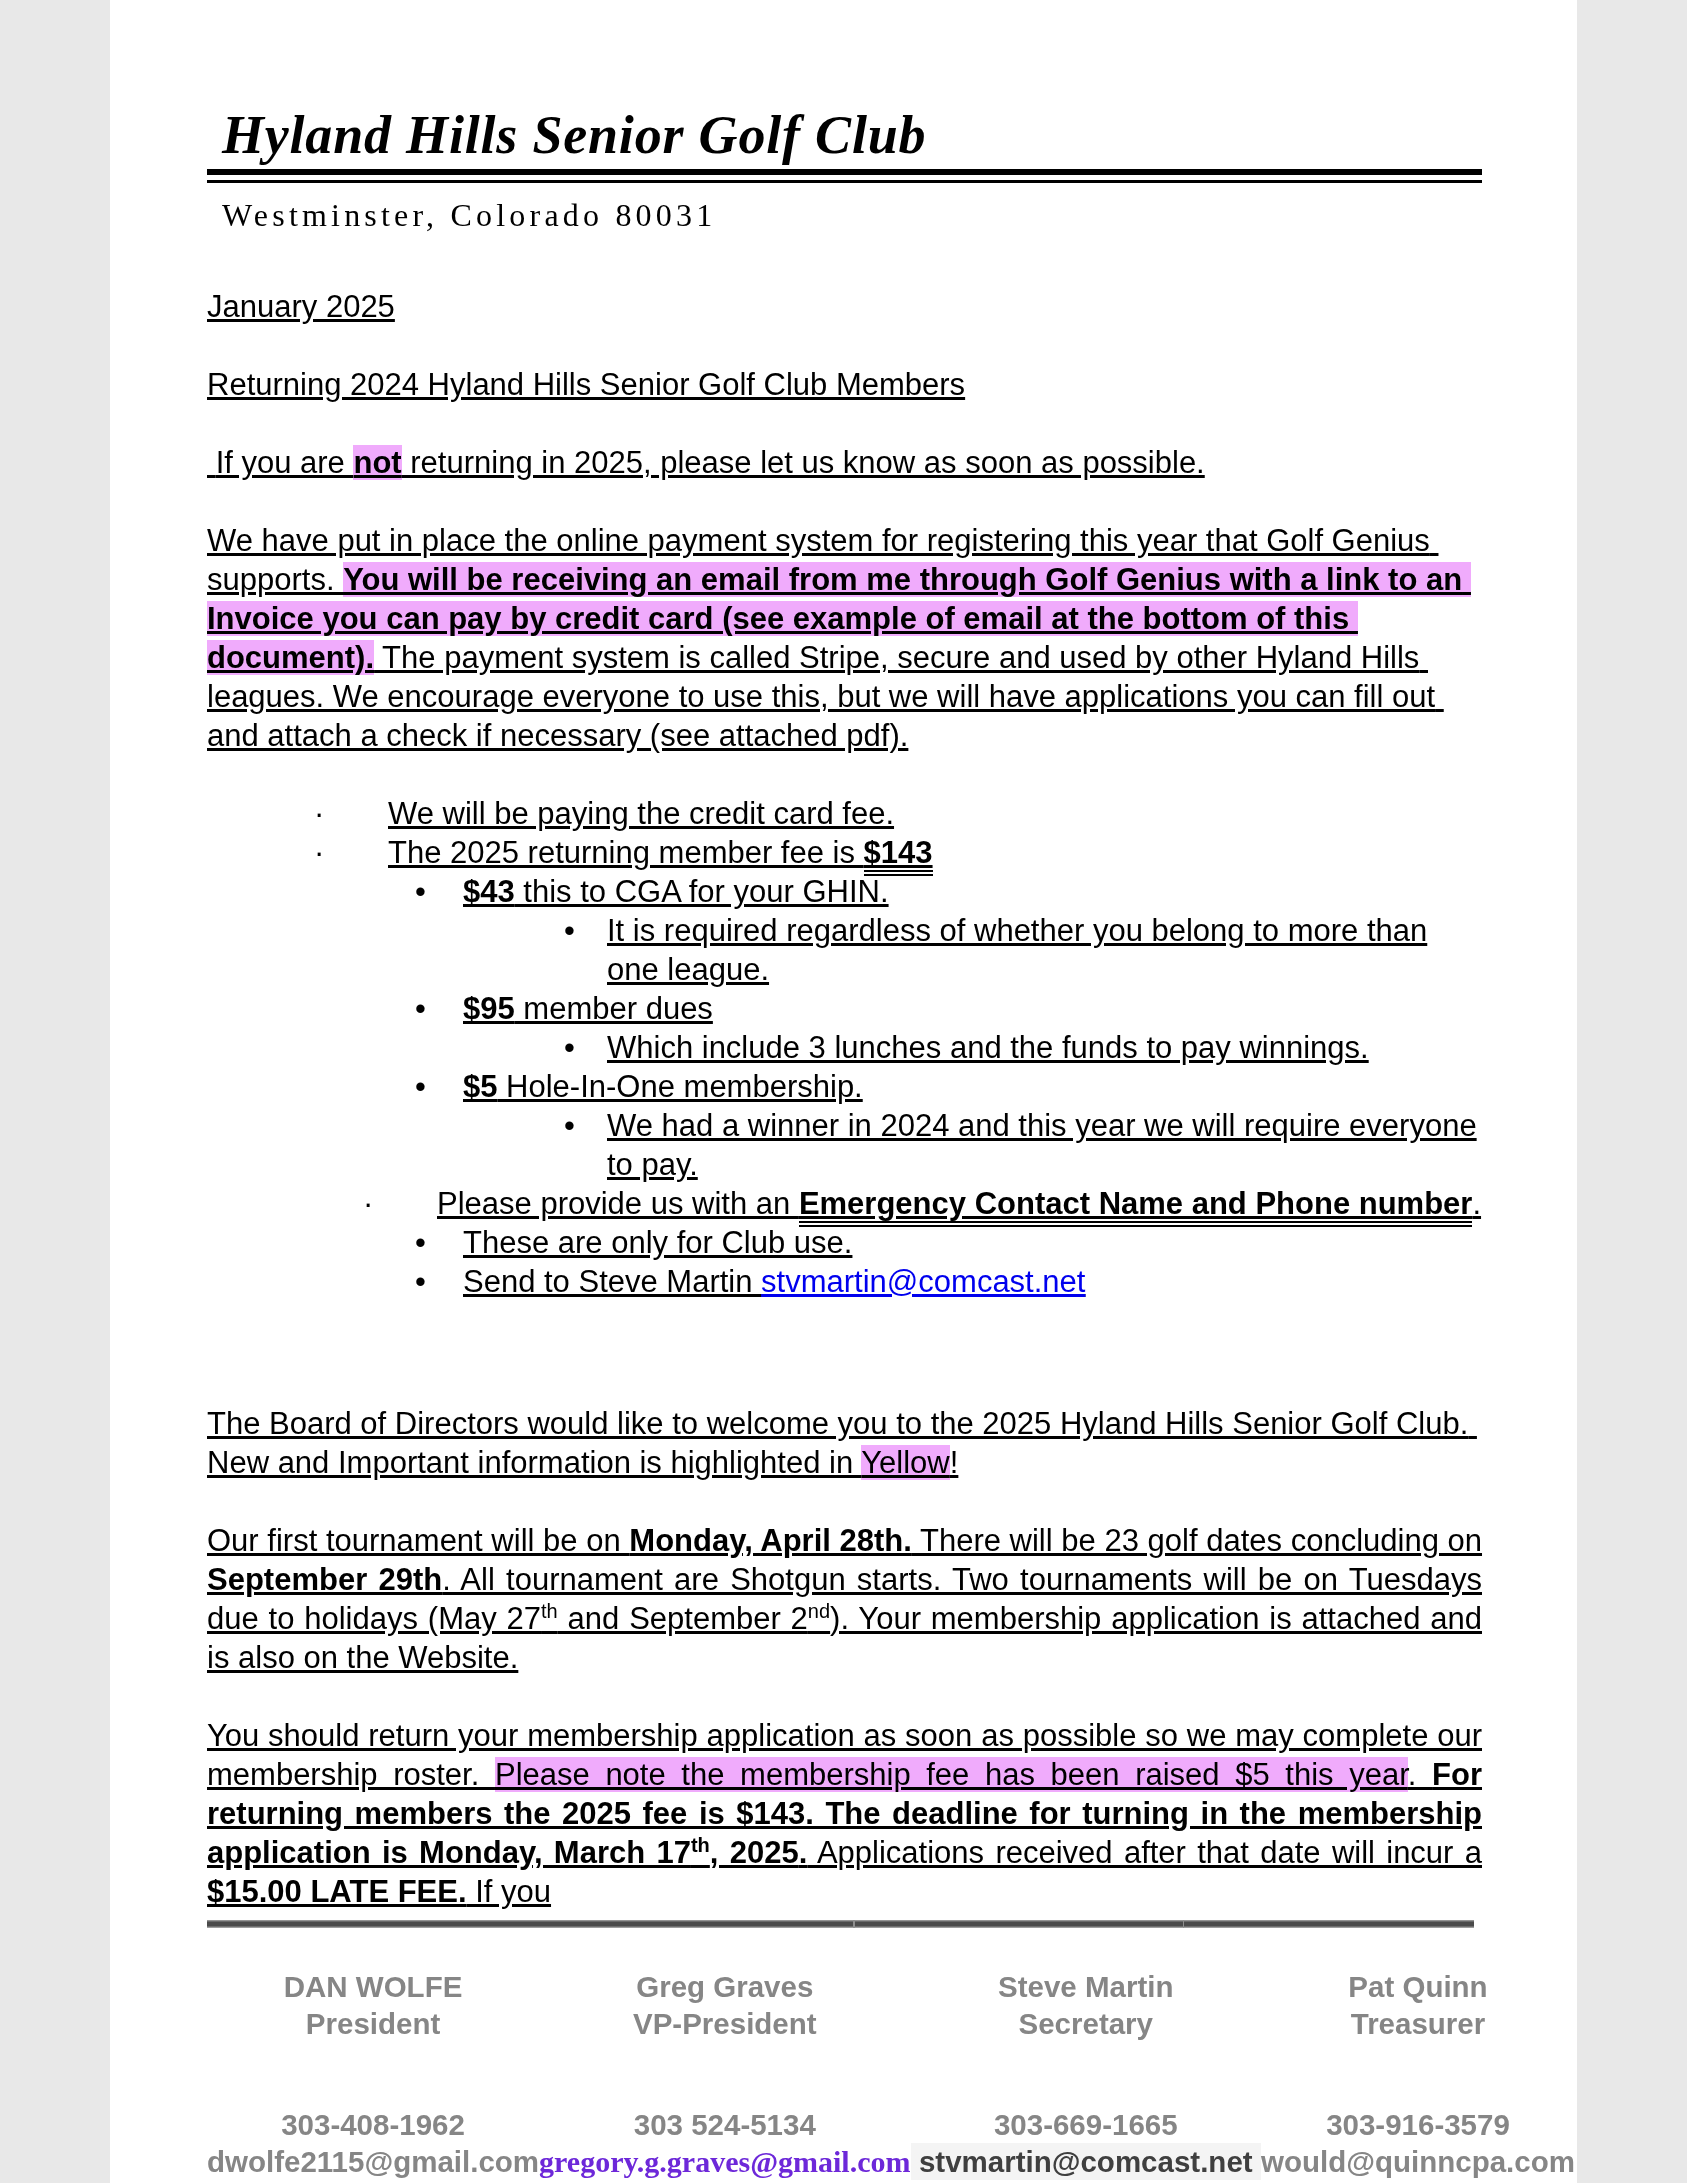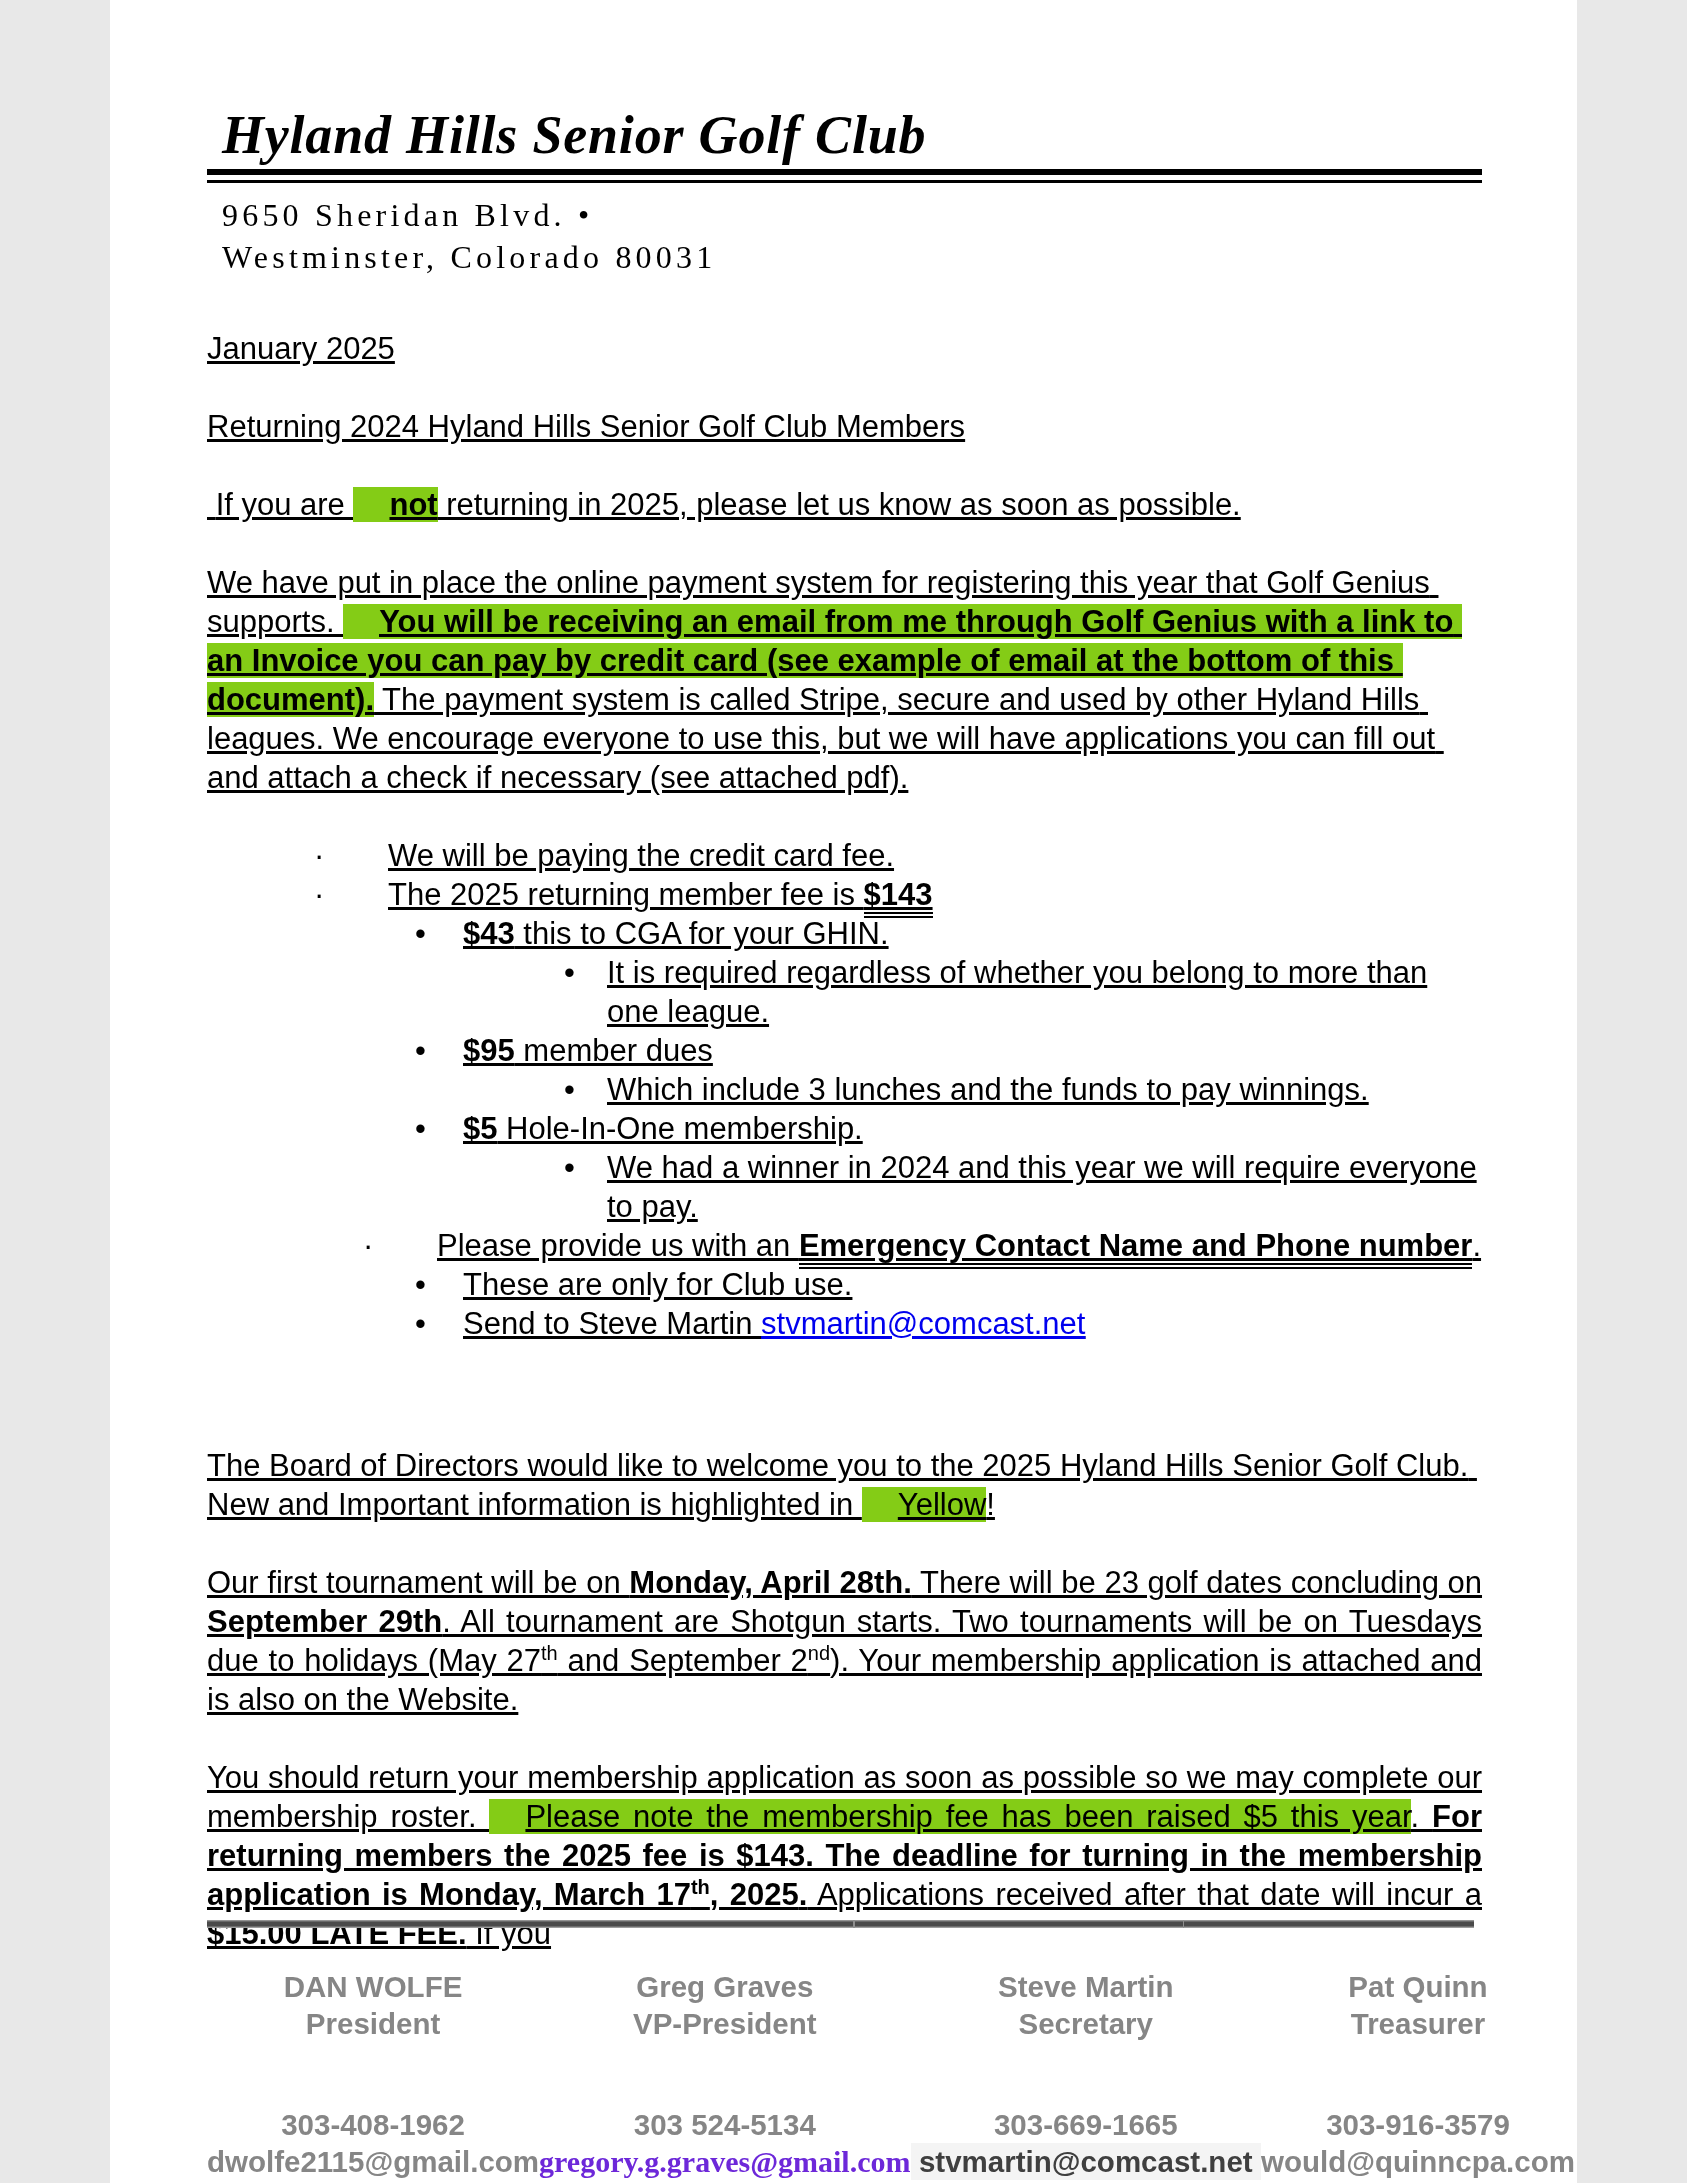--- a/index.html
+++ b/index.html
@@ -21,21 +21,21 @@
     margin:11.8px 0 0 15px;
     font-family:"Liberation Serif", serif; font-size:32px; line-height:42px; letter-spacing:4.2px;
   }
   .address div { white-space:pre; }
 
   
   .body-text { margin-top:51px;text-decoration:underline; }
   .para { margin:0 0 39px 0; white-space:pre-wrap; }
   .para.justify { text-align:justify; white-space:normal; }
   .r-b { font-weight:bold; }
-  .r-hl { background:#84cc16;padding-left:36px; }
+  .r-hl { background:#f0abfc; }
   .r-u { text-decoration:underline; text-decoration-thickness:2.5px; }
   .r-du { border-bottom:6.7px double #000; }
   sup.r-sup { font-size:20px; line-height:0; }
   a.email-link { color:#0000ee; text-decoration:underline; }
 
   
   .bullets { margin:0 0 103px 0; }
   .b-row { position:relative; }
   .b-marker { position:absolute; top:0; }
   .lv1  .b-marker { left:107px; } .lv1  .b-text { padding-left:181px; }
@@ -59,21 +59,20 @@
 </head>
 <body>
 
 <div class="page">
   <div class="content">
 
     <div>
       <div class="club-name">Hyland Hills Senior Golf Club</div>
       <div class="title-rule"></div>
       <div class="address">
-        <div>9650 Sheridan Blvd. •</div>
         <div>Westminster, Colorado 80031</div>
       </div>
     </div>
 
     <div class="body-text">
       <p class="para">January 2025</p>
       <p class="para">Returning 2024 Hyland Hills Senior Golf Club Members</p>
       <p class="para"><span> If you are </span><span class="r-b r-hl">not</span><span> returning in 2025, please let us know as soon as possible.</span></p>
       <p class="para"><span>We have put in place the online payment system for registering this year that Golf Genius supports. </span><span class="r-b r-hl r-u">You will be receiving an email from me through Golf Genius with a link to an Invoice you can pay by credit card (see example of email at the bottom of this document).</span><span> The payment system is called Stripe, secure and used by other Hyland Hills leagues. We encourage everyone to use this, but we will have applications you can fill out and attach a check if necessary (see attached pdf).</span></p>
 

